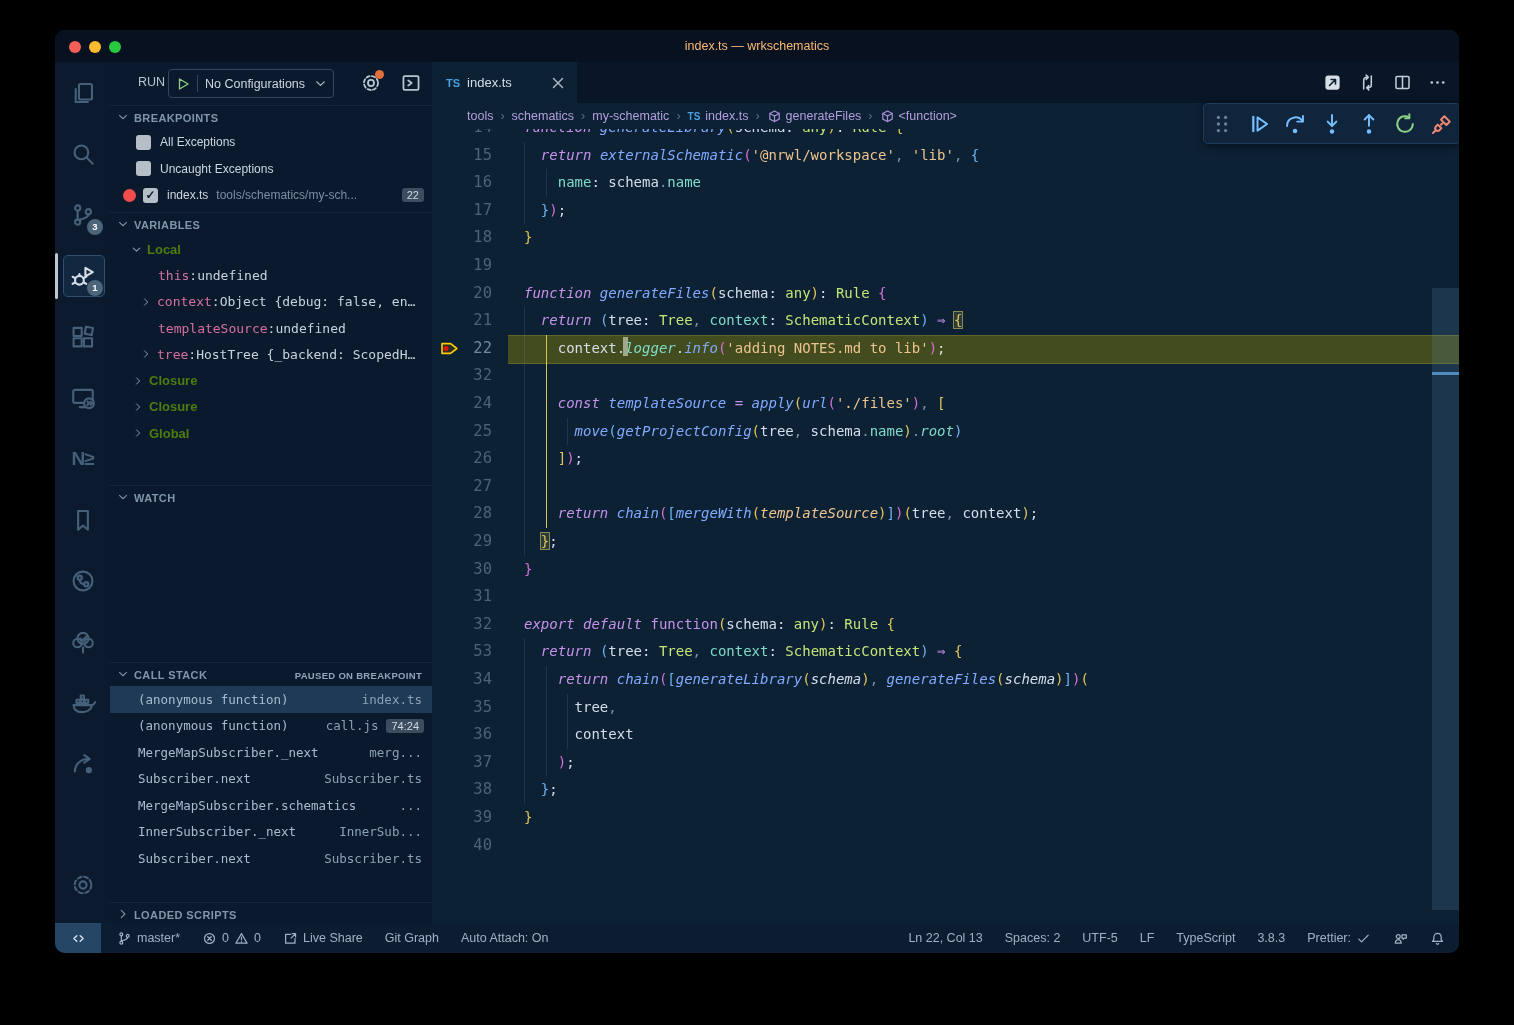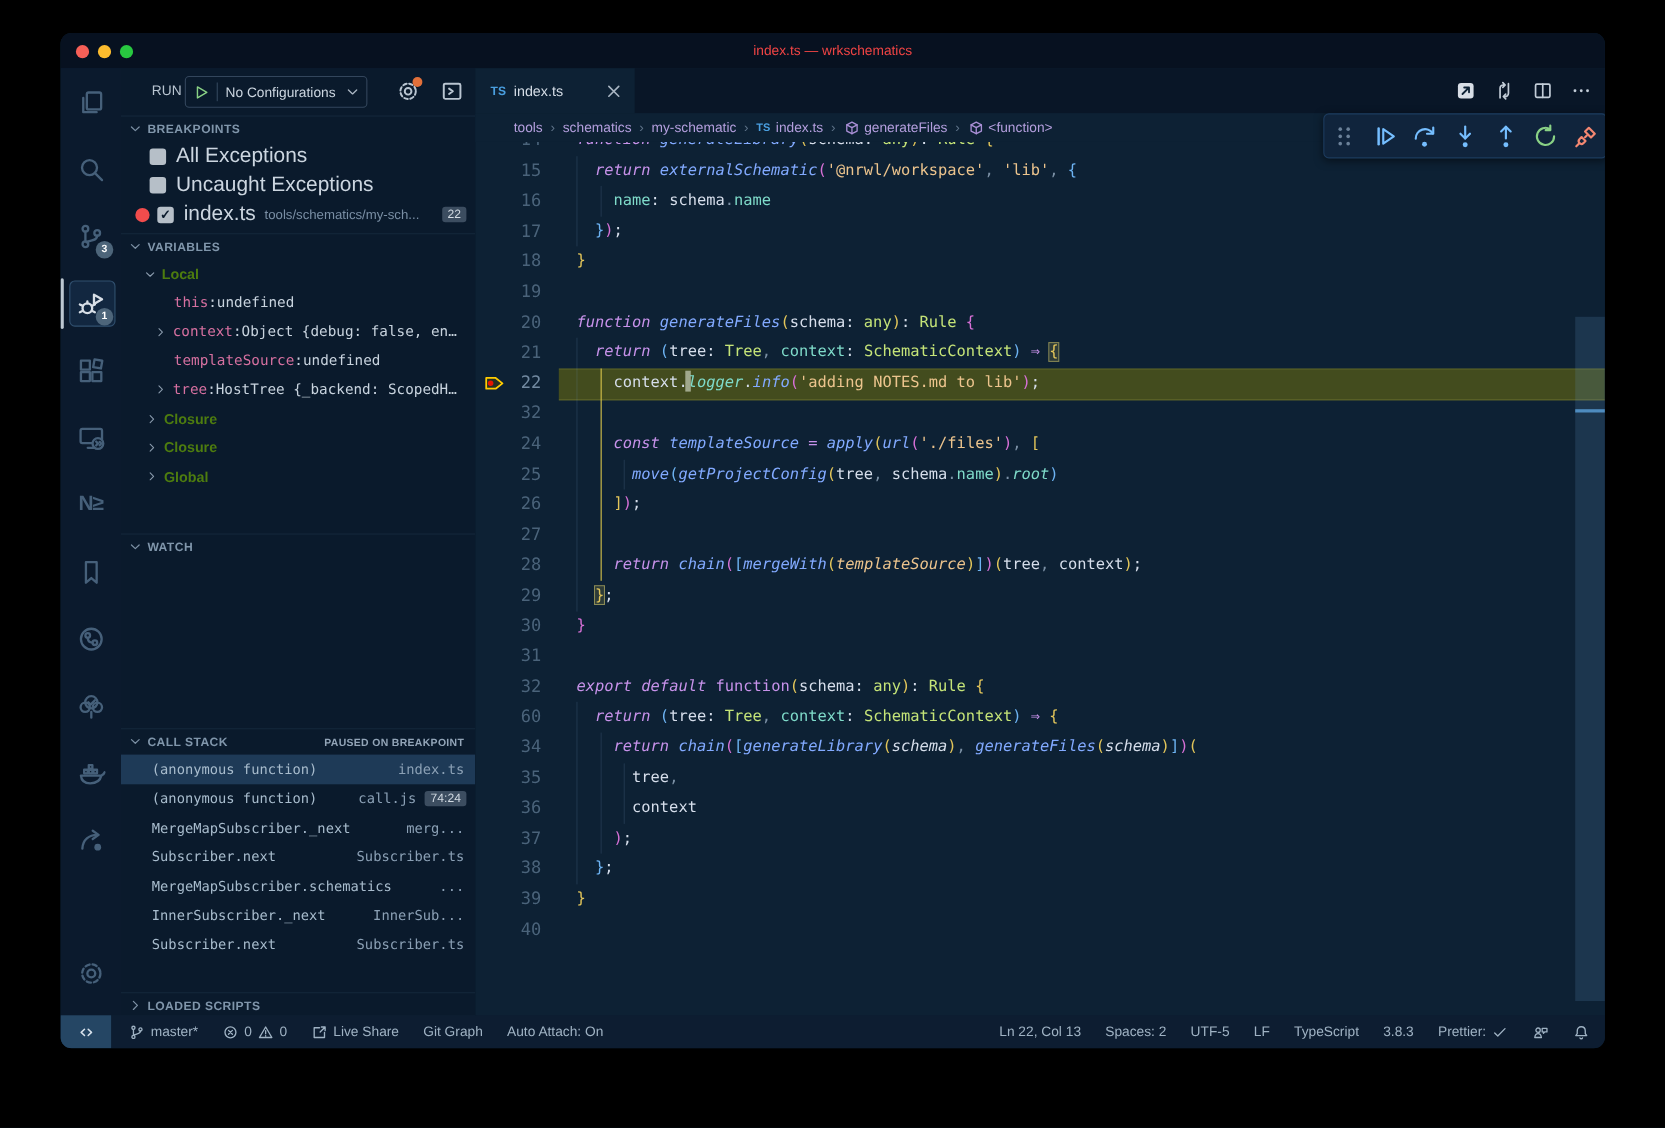--- a/index.html
+++ b/index.html
@@ -2,21 +2,21 @@
 <html><head>
 <meta charset="utf-8">
 <style>
   html,body{margin:0;padding:0;background:#000;}
   .stage{position:relative;width:1514px;height:1025px;background:#000;font-family:"Liberation Sans",sans-serif;overflow:hidden;}
   .window{position:absolute;left:55px;top:30px;width:1404px;height:923px;background:#0d2134;border-radius:10px;overflow:hidden;box-shadow:0 20px 60px rgba(0,0,0,.8);}
   
   .titlebar{position:absolute;left:0;top:0;width:100%;height:32px;background:#071120;}
   .tl{position:absolute;top:11px;width:12px;height:12px;border-radius:50%;}
   .tl.r{left:14px;background:#f65f57}.tl.y{left:34px;background:#fcbc2e}.tl.g{left:54px;background:#28c840}
-  .title-text{position:absolute;left:0;right:0;top:0;height:32px;line-height:32px;text-align:center;color:#ef4444;font-size:12.5px;}
+  .title-text{position:absolute;left:0;right:0;top:0;height:32px;line-height:32px;text-align:center;color:#fdba74;font-size:12.5px;}
   
   .activitybar{position:absolute;left:0;top:32px;width:55px;height:861px;background:#0b1a2d;}
   .ab-item{position:relative;width:55px;height:61px;display:flex;align-items:center;justify-content:center;color:#46607a;cursor:pointer;}
   .ab-item svg{width:26px;height:26px;}
   .ab-item.active{color:#d7dee6;}
   .ab-box{position:absolute;left:8px;top:10px;width:40px;height:40px;border:1px solid #31506f;border-radius:5px;background:#122740;}
   .ab-ind{position:absolute;left:0;top:8px;width:3px;height:46px;background:#bcc7d1;border-radius:2px;}
   .ab-badge{position:absolute;right:7px;bottom:10px;min-width:16px;height:16px;border-radius:9px;background:#4d657a;color:#fff;font-size:9.5px;line-height:16px;text-align:center;font-weight:bold;}
   .ab-bottom{position:absolute;left:0;bottom:8px;width:55px;}
   .nx-text{font-weight:bold;font-size:19px;letter-spacing:-1px;}
@@ -31,21 +31,21 @@
   .run-gear{position:absolute;left:250px;top:10px;width:22px;height:22px;color:#b9c5d1;cursor:pointer;}
   .run-gear .dot{position:absolute;right:-2px;top:-2px;width:9px;height:9px;border-radius:50%;background:#e2703a;}
   .run-panel{position:absolute;left:290px;top:10px;width:22px;height:22px;color:#b9c5d1;cursor:pointer;}
   .sec-header{position:absolute;left:0;width:100%;height:24px;border-top:1px solid #14273b;display:flex;align-items:center;color:#8096ab;font-size:11px;font-weight:bold;letter-spacing:.4px;}
   .sec-header svg{width:14px;height:14px;margin:0 4px 0 6px;color:#7b8fa3;}
   .sec-right{margin-left:auto;margin-right:10px;font-size:9.5px;color:#93a5b8;letter-spacing:.3px;}
   .row{display:flex;align-items:center;height:26.5px;color:#c3cdd8;font-size:13px;white-space:nowrap;overflow:hidden;cursor:pointer;}
   .bp-rows{position:absolute;left:0;top:67px;width:100%;}
   .bp-dot{width:13px;height:13px;border-radius:50%;background:#f14c4c;margin-left:6px;flex:none;}
   .bp-check{width:15px;height:15px;border-radius:3px;background:#b6bfc8;margin-right:9px;flex:none;color:#0a1a2c;font-size:12px;line-height:15px;text-align:center;font-weight:bold;}
-  .bp-label{font-size:19px;color:#ccd6e0;}
+  .bp-label{font-size:12px;color:#ccd6e0;}
   .bp-path{color:#7a8fa5;font-size:12px;margin-left:8px;overflow:hidden;text-overflow:ellipsis;flex:1;}
   .badge{background:#3c4d60;color:#d2dae2;font-size:11px;border-radius:3px;padding:1px 5px;margin:0 8px;flex:none;}
   .var-rows{position:absolute;left:0;top:174px;width:100%;}
   .var-rows .row{height:26.3px;font-family:"DejaVu Sans Mono",monospace;font-size:13px;}
   .vname{color:#d670a0;}
   .vval{color:#c8d3de;}
   .vgroup{font-family:"Liberation Sans",sans-serif;font-weight:bold;color:#4d7c0f;font-size:13px;}
   .cs-rows{position:absolute;left:0;top:624px;width:100%;}
   .cs-rows .row{height:26.5px;padding-right:0;}
   .cs-rows .row.sel{background:#1e3a57;}
@@ -556,21 +556,21 @@
             <div class="lnum" style="top: 386.4px;">28</div>
             <div class="code-line" style="top: 386.4px;"><span class="tk g">    </span><span class="tk k">return </span><span class="tk f">chain</span><span class="tk b2">(</span><span class="tk b3">[</span><span class="tk f">mergeWith</span><span class="tk b1">(</span><span class="tk si">templateSource</span><span class="tk b1">)</span><span class="tk b3">]</span><span class="tk b2">)</span><span class="tk b1">(</span><span class="tk g">tree</span><span class="tk d">, </span><span class="tk g">context</span><span class="tk b1">)</span><span class="tk g">;</span></div>
             <div class="lnum" style="top: 414px;">29</div>
             <div class="code-line" style="top: 414px;"><span class="tk g">  </span><span class="tk b1 box">}</span><span class="tk g">;</span></div>
             <div class="lnum" style="top: 441.6px;">30</div>
             <div class="code-line" style="top: 441.6px;"><span class="tk b2">}</span></div>
             <div class="lnum" style="top: 469.2px;">31</div>
             <div class="code-line" style="top: 469.2px;"></div>
             <div class="lnum" style="top: 496.8px;">32</div>
             <div class="code-line" style="top: 496.8px;"><span class="tk k">export </span><span class="tk k">default </span><span class="tk ku">function</span><span class="tk b1">(</span><span class="tk g">schema</span><span class="tk g">: </span><span class="tk y">any</span><span class="tk b1">)</span><span class="tk g">: </span><span class="tk y">Rule</span><span class="tk g"> </span><span class="tk b1">{</span></div>
-            <div class="lnum" style="top: 524.4px;">60</div>
+            <div class="lnum" style="top: 524.4px;">53</div>
             <div class="code-line" style="top: 524.4px;"><span class="tk g">  </span><span class="tk k">return </span><span class="tk b3">(</span><span class="tk g">tree</span><span class="tk g">: </span><span class="tk y">Tree</span><span class="tk d">, </span><span class="tk t">context</span><span class="tk g">: </span><span class="tk y">SchematicContext</span><span class="tk b3">)</span><span class="tk g"> </span><span class="tk k">⇒</span><span class="tk g"> </span><span class="tk b1">{</span></div>
             <div class="lnum" style="top: 552px;">34</div>
             <div class="code-line" style="top: 552px;"><span class="tk g">    </span><span class="tk k">return </span><span class="tk f">chain</span><span class="tk b2">(</span><span class="tk b3">[</span><span class="tk f">generateLibrary</span><span class="tk b1">(</span><span class="tk gi">schema</span><span class="tk b1">)</span><span class="tk d">, </span><span class="tk f">generateFiles</span><span class="tk b1">(</span><span class="tk gi">schema</span><span class="tk b1">)</span><span class="tk b3">]</span><span class="tk b2">)</span><span class="tk b1">(</span></div>
             <div class="lnum" style="top: 579.6px;">35</div>
             <div class="code-line" style="top: 579.6px;"><span class="tk g">      </span><span class="tk g">tree</span><span class="tk d">,</span></div>
             <div class="lnum" style="top: 607.2px;">36</div>
             <div class="code-line" style="top: 607.2px;"><span class="tk g">      </span><span class="tk g">context</span></div>
             <div class="lnum" style="top: 634.8px;">37</div>
             <div class="code-line" style="top: 634.8px;"><span class="tk g">    </span><span class="tk b2">)</span><span class="tk g">;</span></div>
             <div class="lnum" style="top: 662.4px;">38</div>

